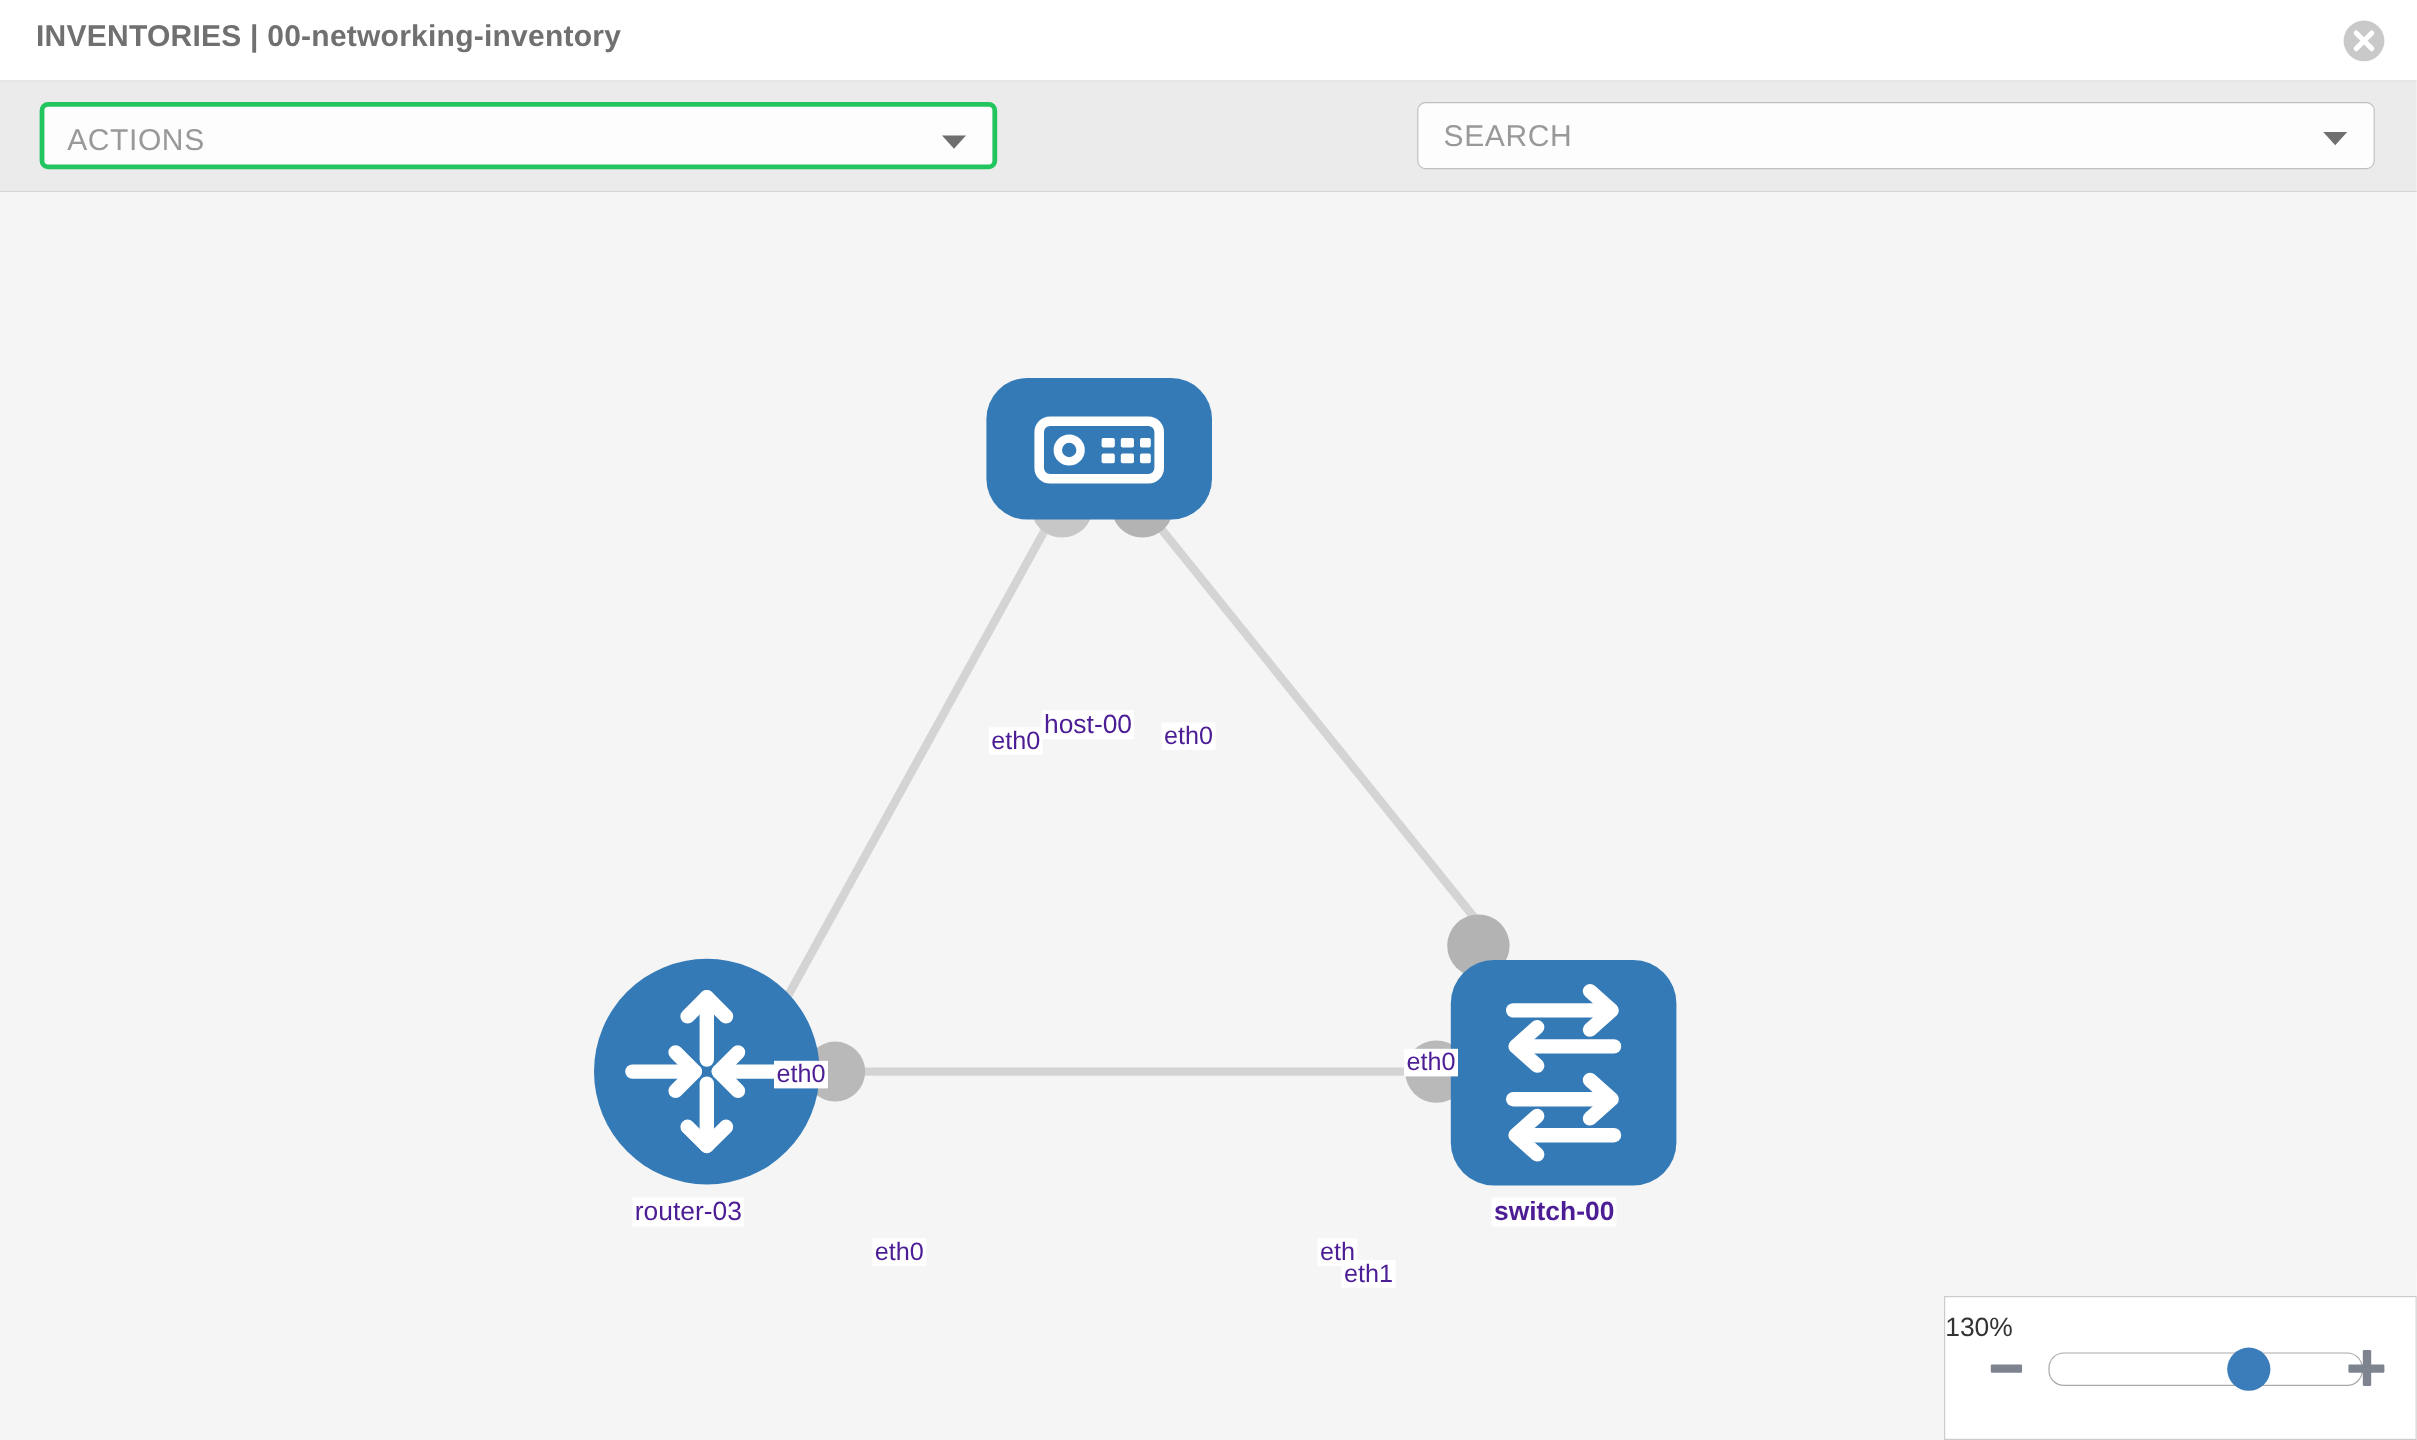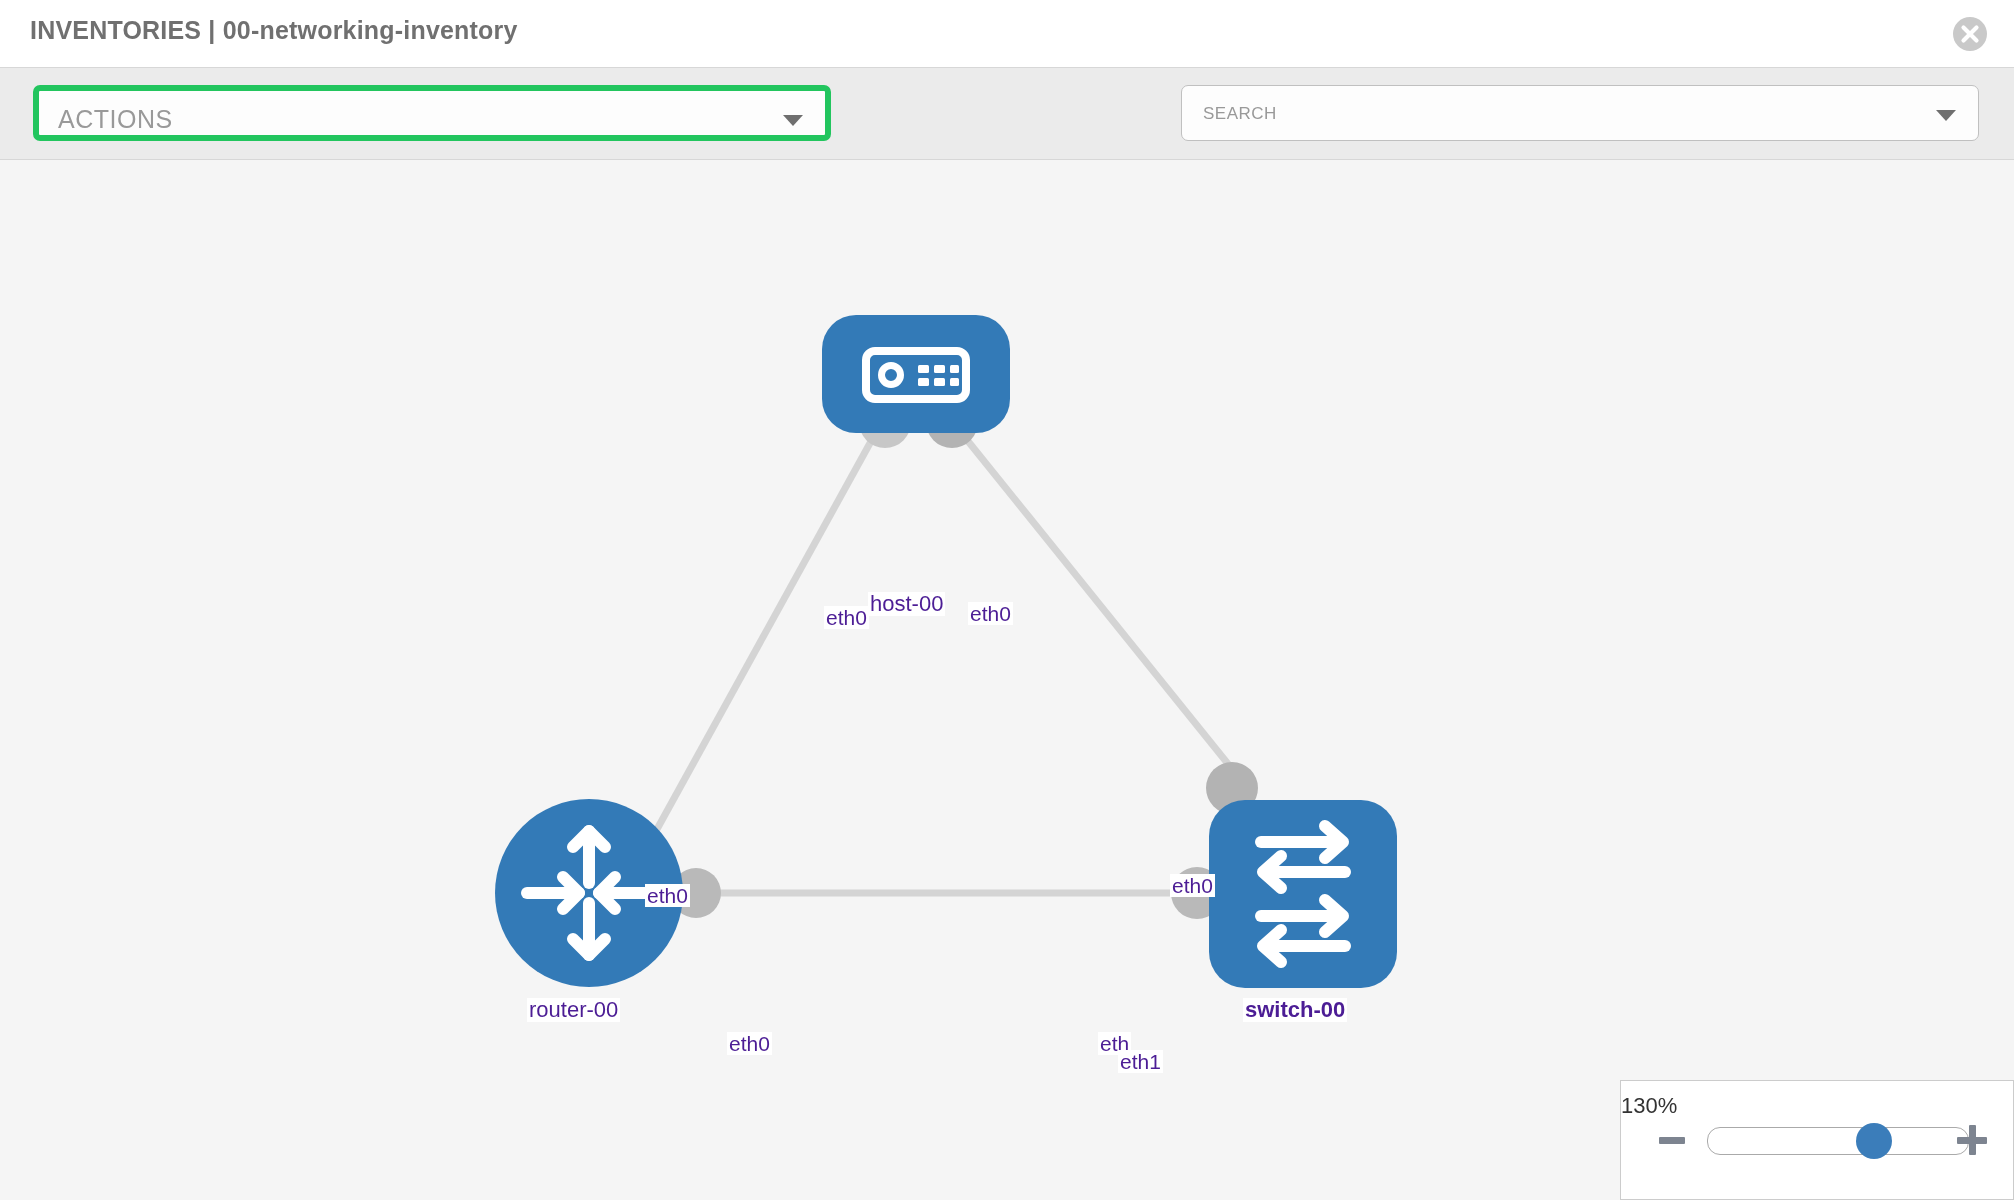--- a/index.html
+++ b/index.html
@@ -37,21 +37,21 @@
     position: absolute; left: 0; top: 68px;
     width: 2014px; height: 92px;
     background: #ebebeb;
     border-bottom: 1px solid #d7d7d7;
     box-sizing: border-box;
   }
   .actions-select {
     position: absolute; left: 33px; top: 17px;
     width: 798px; height: 56px;
     background: #fdfdfd;
-    border: 6px solid #22c55e;
+    border: 4px solid #22c55e;
     border-radius: 7px;
     box-sizing: border-box;
     cursor: pointer;
   }
   .actions-select .sel-label {
     position: absolute; left: 19px; top: 14px;
     font-size: 25px; color: #999999;
     letter-spacing: 0.5px;
   }
   .caret {
@@ -75,21 +75,21 @@
     background: #fdfdfd;
     border: 1px solid #c0c0c0;
     border-radius: 7px;
     box-sizing: border-box;
   }
   .search-box input {
     position: absolute; left: 19px; top: 0;
     width: 700px; height: 54px;
     border: none; outline: none; background: transparent;
     font-family: "Liberation Sans", sans-serif;
-    font-size: 17px; color: #555;
+    font-size: 25px; color: #555;
   }
   .search-box input::placeholder { color: #999999; letter-spacing: 0.5px; }
 
   
   .canvas {
     position: absolute; left: 0; top: 160px;
     width: 2014px; height: 1040px;
     background: #f5f5f5;
     overflow: hidden;
   }
@@ -278,21 +278,21 @@
     <div class="node-label small" style="left:968px; top:442px;">eth0</div>
     <div class="node-label big" style="left:868px; top:432px;">host-00</div>
 
     <div class="node-label small" style="left:645px; top:724px;">eth0</div>
     <div class="node-label small" style="left:1170px; top:714px;">eth0</div>
 
     <div class="node-label small" style="left:727px; top:872px;">eth0</div>
     <div class="node-label small" style="left:1098px; top:872px;">eth</div>
     <div class="node-label small" style="left:1118px; top:872px;margin-top:18px;">eth1</div>
 
-    <div class="node-label big" style="left:527px; top:838px;">router-00</div>
+    <div class="node-label big" style="left:527px; top:838px;">router-03</div>
     <div class="node-label big" style="left:1243px; top:838px;font-weight:bold;">switch-00</div>
   </div>
 
   <div class="zoom-panel">
     <div class="zoom-value">130%</div>
     <div class="zoom-minus"></div>
     <div class="zoom-track">
       <div class="zoom-thumb"></div>
     </div>
     <div class="zoom-plus"></div>

